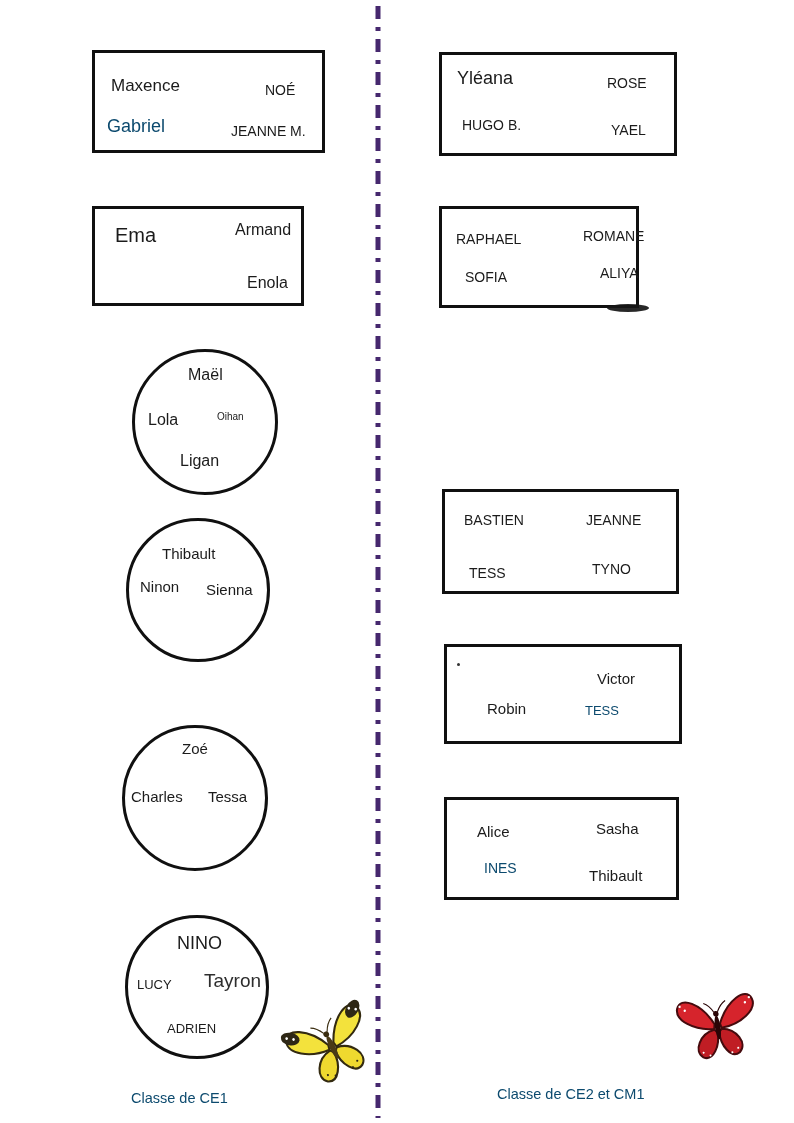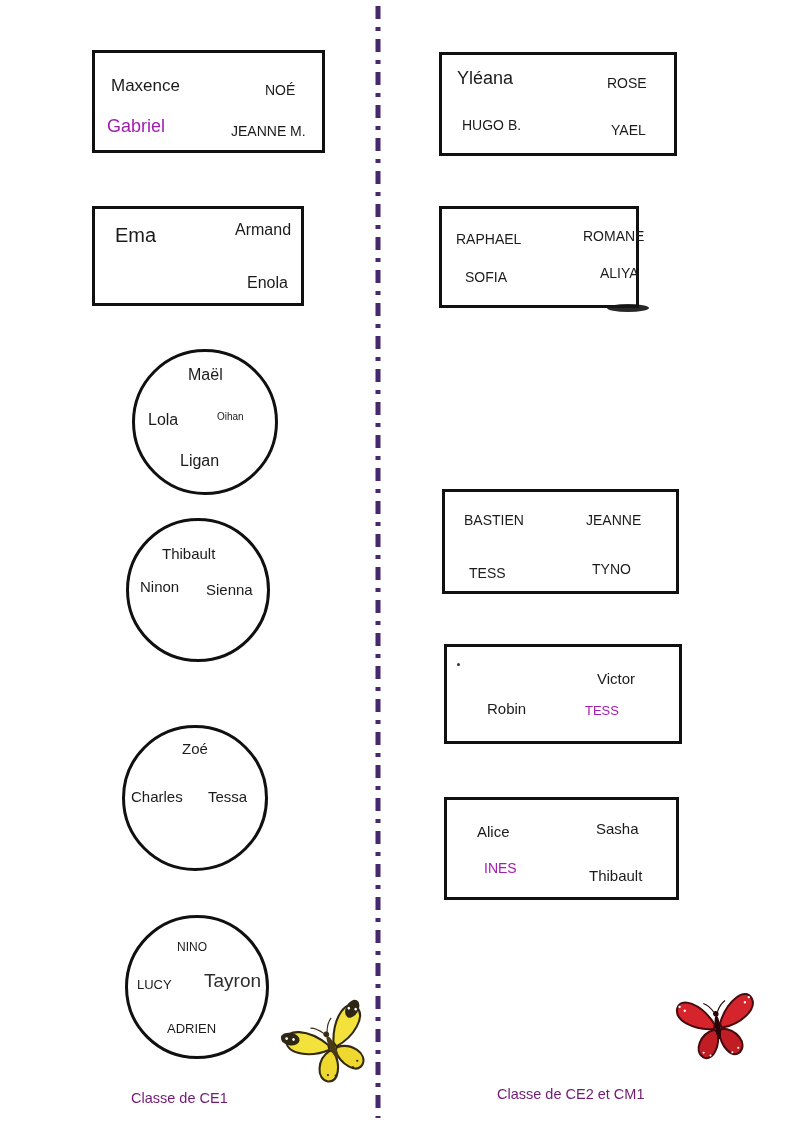--- a/index.html
+++ b/index.html
@@ -7,22 +7,22 @@
     position:relative;
     width:794px;height:1123px;
     background:#ffffff;
     overflow:hidden;
     font-family:"Liberation Sans","DejaVu Sans",sans-serif;
     color:#1b1b1b;
   }
   .grp{position:absolute;background:#ffffff;border:3.5px solid #101010;box-sizing:border-box;}
   .grp.circle{border-radius:50%;}
   .nm{position:absolute;white-space:nowrap;line-height:1;color:#1b1b1b;}
-  .nm.gray{color:#a21caf;}
-  .class-label{position:absolute;font-size:14.5px;color:#701a75;text-align:right;}
+  .nm.gray{color:#0c4a6e;}
+  .class-label{position:absolute;font-size:14.5px;color:#0c4a6e;text-align:right;}
   .divider{position:absolute;left:371px;top:0;}
   .smudge{position:absolute;left:607px;top:304px;width:42px;height:8px;background:#161616;border-radius:50%;opacity:.92;}
   .stray-dot{position:absolute;width:3px;height:3px;background:#333;border-radius:50%;}
   .butterfly{position:absolute;}
 </style>
 </head>
 <body>
 
 <div class="page">
 
@@ -56,21 +56,21 @@
     <span class="nm" style="left:77px;top:61px;font-size:15px;">Sienna</span>
   </div>
 
   <div class="grp circle" style="left:122px;top:725px;width:146px;height:146px;">
     <span class="nm" style="left:57px;top:13px;font-size:15px;">Zoé</span>
     <span class="nm" style="left:6px;top:61px;font-size:15px;">Charles</span>
     <span class="nm" style="left:83px;top:61px;font-size:15px;">Tessa</span>
   </div>
 
   <div class="grp circle" style="left:125px;top:915px;width:144px;height:144px;">
-    <span class="nm" style="left:49px;top:23px;font-size:12px;">NINO</span>
+    <span class="nm" style="left:49px;top:16px;font-size:18px;">NINO</span>
     <span class="nm" style="left:9px;top:60px;font-size:13px;">LUCY</span>
     <span class="nm" style="left:76px;top:53px;font-size:19px;color:#2e2e2e;">Tayron</span>
     <span class="nm" style="left:39px;top:104px;font-size:13px;">ADRIEN</span>
   </div>
 
   <div class="class-label" style="left:131px;top:1090px;">Classe de CE1</div>
 
   <div class="grp" style="left:439px;top:52px;width:238px;height:104px;">
     <span class="nm" style="left:15px;top:14px;font-size:18px;">Yléana</span>
     <span class="nm" style="left:165px;top:21px;font-size:14px;">ROSE</span>

